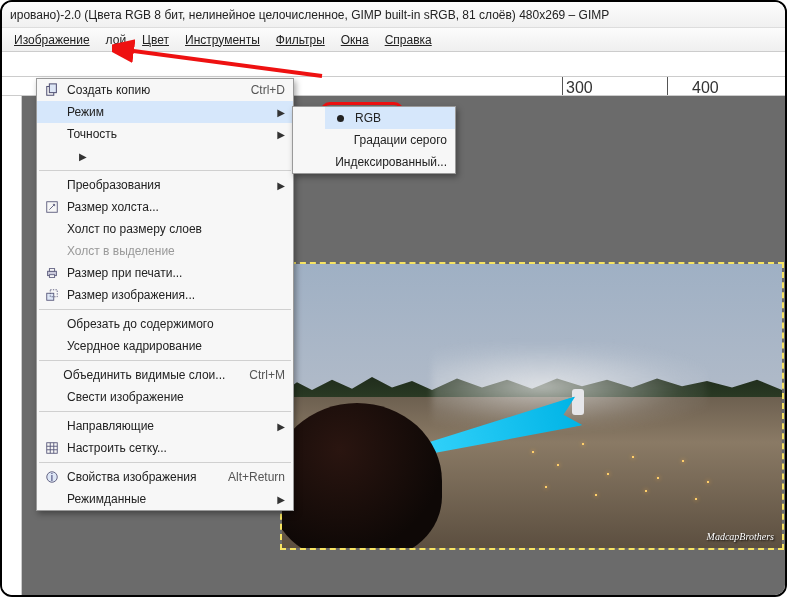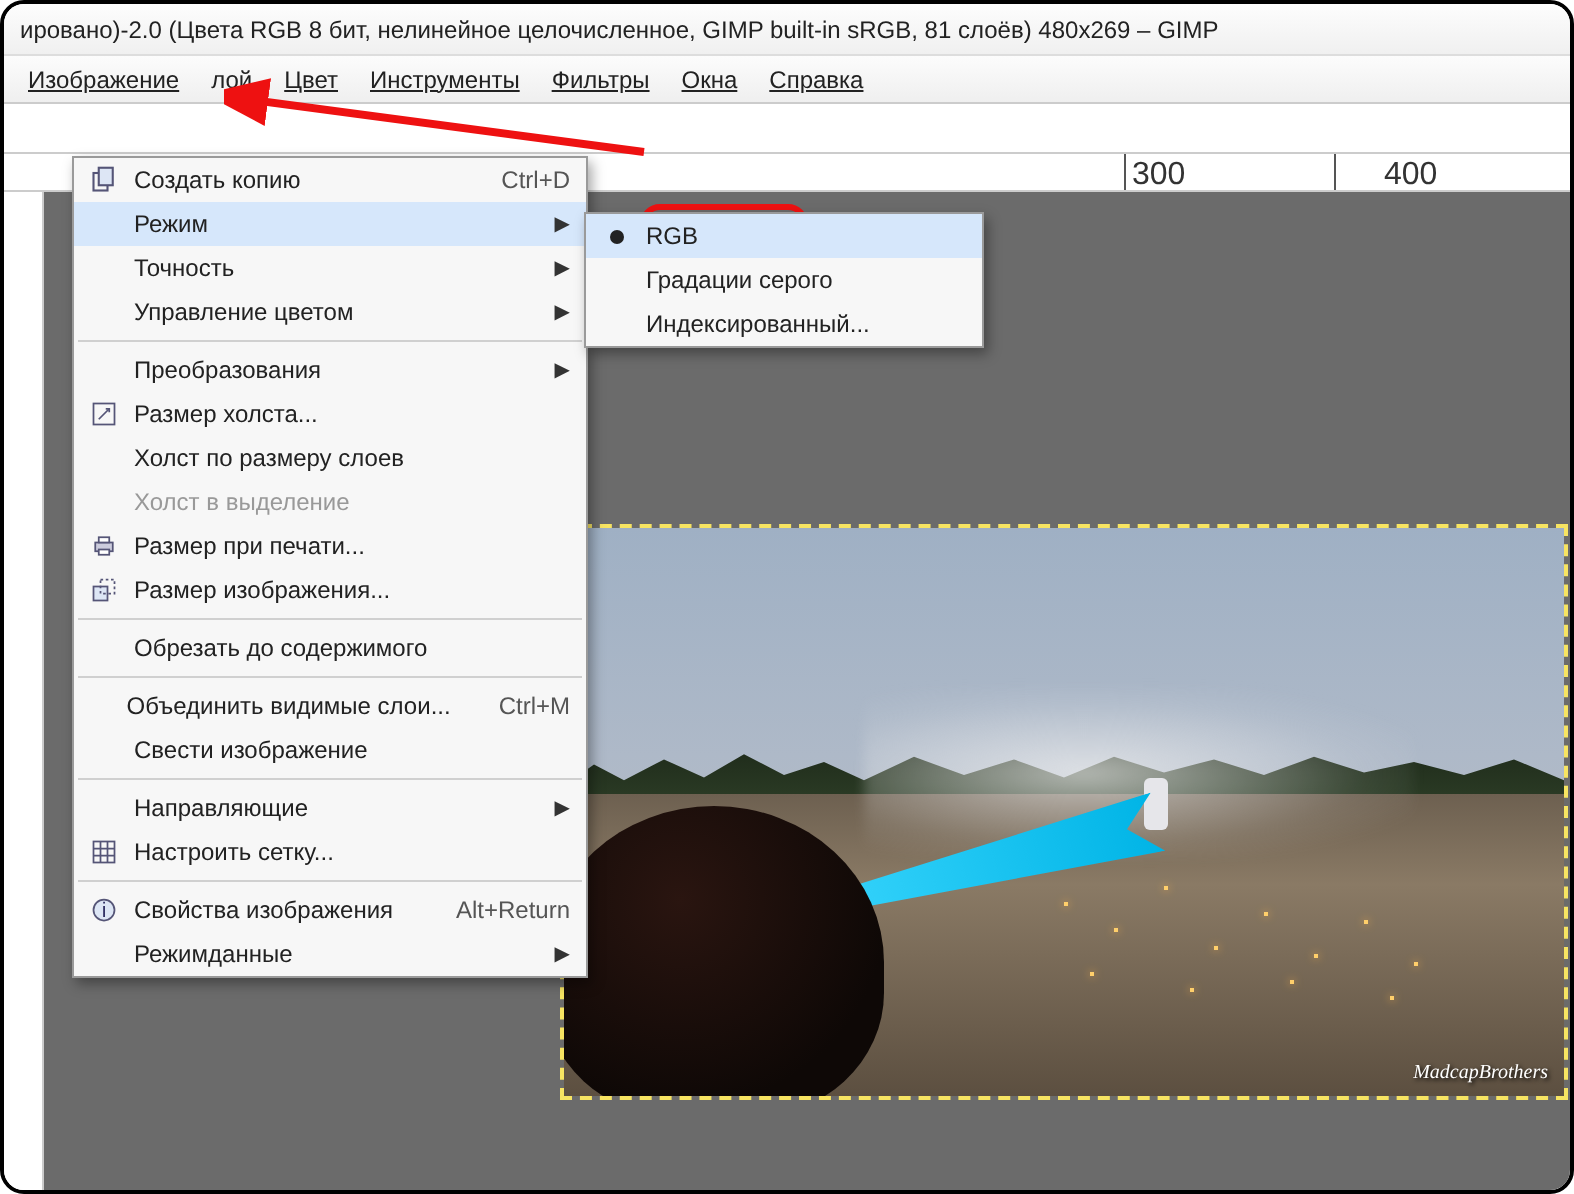--- a/index.html
+++ b/index.html
@@ -31,21 +31,21 @@
 .dropdown { position: absolute; background: #f7f7f7; border: 1px solid #9a9a9a; box-shadow: 2px 3px 6px rgba(0,0,0,0.35); z-index: 50; }
 .dropdown .row { display: flex; align-items: center; height: 22px; padding: 0 8px 0 4px; color: #222; cursor: default; position: relative; }
 .dropdown .row.highlighted { background: #d6e7fb; }
 .dropdown .row.disabled { color: #999; }
 .dropdown .icon-slot { width: 22px; display: flex; align-items: center; justify-content: center; margin-right: 4px; }
 .dropdown .label { flex: 1; white-space: nowrap; }
 .dropdown .label .ul { }
 .dropdown .shortcut { color: #555; margin-left: 24px; font-size: 12px; }
 .dropdown .arrow-r { margin-left: 12px; color: #333; font-size: 10px; }
 .dropdown .sep { height: 1px; background: #d0d0d0; margin: 3px 2px; }
-.submenu { left: 290px; top: 104px; width: 200px; }
+.submenu { left: 290px; top: 104px; width: 164px; padding-left: 32px; }
 .mainmenu { left: 34px; top: 76px; width: 258px; }
 .radio-dot { width: 7px; height: 7px; background: #222; border-radius: 50%; }
 svg.ic { width: 14px; height: 14px; }
 </style>
 </head>
 <body>
 
 <div class="titlebar">
   <span>ировано)-2.0 (Цвета RGB 8 бит, нелинейное целочисленное, GIMP built-in sRGB, 81 слоёв) 480x269 – GIMP</span>
 </div>
@@ -114,21 +114,20 @@
     <span class="label"><span class="ul">Режим</span></span>
     <span class="arrow-r">▶</span>
   </div>
   <div class="row">
     <span class="icon-slot"></span>
     <span class="label"><span>Точность</span></span>
     <span class="arrow-r">▶</span>
   </div>
   <div class="row">
     <span class="icon-slot"></span>
-    <span class="label">Управление цветом</span>
     <span class="arrow-r">▶</span>
   </div>
   <div class="sep"></div>
   <div class="row">
     <span class="icon-slot"></span>
     <span class="label"><span class="ul">Преобразования</span></span>
     <span class="arrow-r">▶</span>
   </div>
   <div class="row">
     <span class="icon-slot">
@@ -164,20 +163,24 @@
           <rect x="2" y="6" width="8" height="8" fill="#dde6f5" stroke="#557"></rect>
           <rect x="6" y="2" width="8" height="8" fill="none" stroke="#557" stroke-dasharray="1.5"></rect>
         </svg>
       </span>
     <span class="label"><span>Размер </span><span class="ul">и</span><span>зображения...</span></span>
   </div>
   <div class="sep"></div>
   <div class="row">
     <span class="icon-slot"></span>
     <span class="label">Обрезать до содержимого</span>
+  </div>
+  <div class="row">
+    <span class="icon-slot"></span>
+    <span class="label">Усердное кадрирование</span>
   </div>
   <div class="sep"></div>
   <div class="row">
     <span class="icon-slot"></span>
     <span class="label">Объединить видимые слои...</span>
     <span class="shortcut">Ctrl+M</span>
   </div>
   <div class="row">
     <span class="icon-slot"></span>
     <span class="label">Свести изображение</span>

